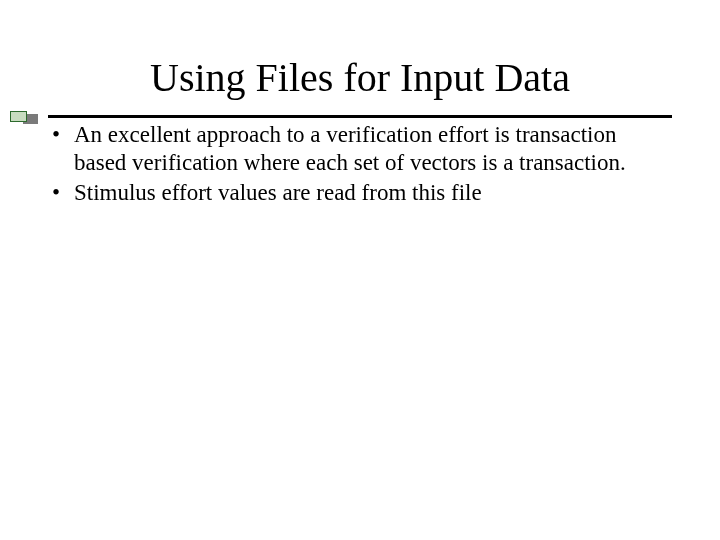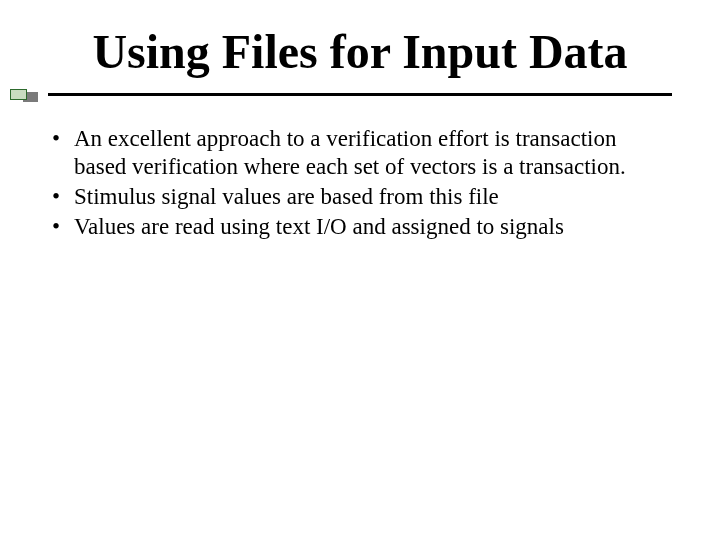--- a/index.html
+++ b/index.html
@@ -1,38 +1,37 @@
 <!DOCTYPE html>
 <html><head>
   <meta charset="utf-8">
   <style>
     * { margin: 0; padding: 0; box-sizing: border-box; }
     html, body { width: 720px; height: 540px; background: #fff; font-family: "Times New Roman", Times, serif; color: #000; }
     .slide { position: relative; width: 720px; height: 540px; padding: 0 48px; }
-    .title { font-size: 48px; text-align: center; margin-top: 24px; font-weight: 700; }
+    .title { font-size: 40px; text-align: center; margin-top: 54px; font-weight: 400; }
     .rule-wrap { position: relative; margin-top: 12px; height: 8px; }
     .rule { position: absolute; left: 0; right: 0; top: 2px; height: 3px; background: #000; }
     .deco { position: absolute; left: -38px; top: -2px; width: 28px; height: 12px; }
     .deco .shadow { position: absolute; right: 0; top: 3px; width: 15px; height: 10px; background: #7a7a7a; }
     .deco .box { position: absolute; left: 0; top: 0; width: 17px; height: 11px; background: #c8dcc0; border: 1px solid #2d6a2d; }
-    .bullets { margin-top: 26px; list-style: none; font-size: 23px; line-height: 1.22; }
+    .bullets { list-style: none; font-size: 23px; line-height: 1.22; }
     .bullets li { position: relative; padding-left: 26px; margin-bottom: 2px; }
     .bullets li::before { content: "•"; position: absolute; left: 4px; top: 0; font-size: 23px; }
   </style>
 </head>
 <body>
 
 <div class="slide">
   <h1 class="title">Using Files for Input Data</h1>
   <div class="rule-wrap">
     <span class="deco">
       <span class="shadow"></span>
       <span class="box"></span>
     </span>
     <div class="rule"></div>
   </div>
   <ul class="bullets">
     <li>An excellent approach to a verification effort is transaction based verification where each set of vectors is a transaction.</li>
-    <li>Stimulus signal values are based from this file</li>
-    <li>Values are read using text I/O and assigned to signals</li>
+    <li>Stimulus effort values are read from this file</li>
   </ul>
 
 </div>
 
 </body></html>

